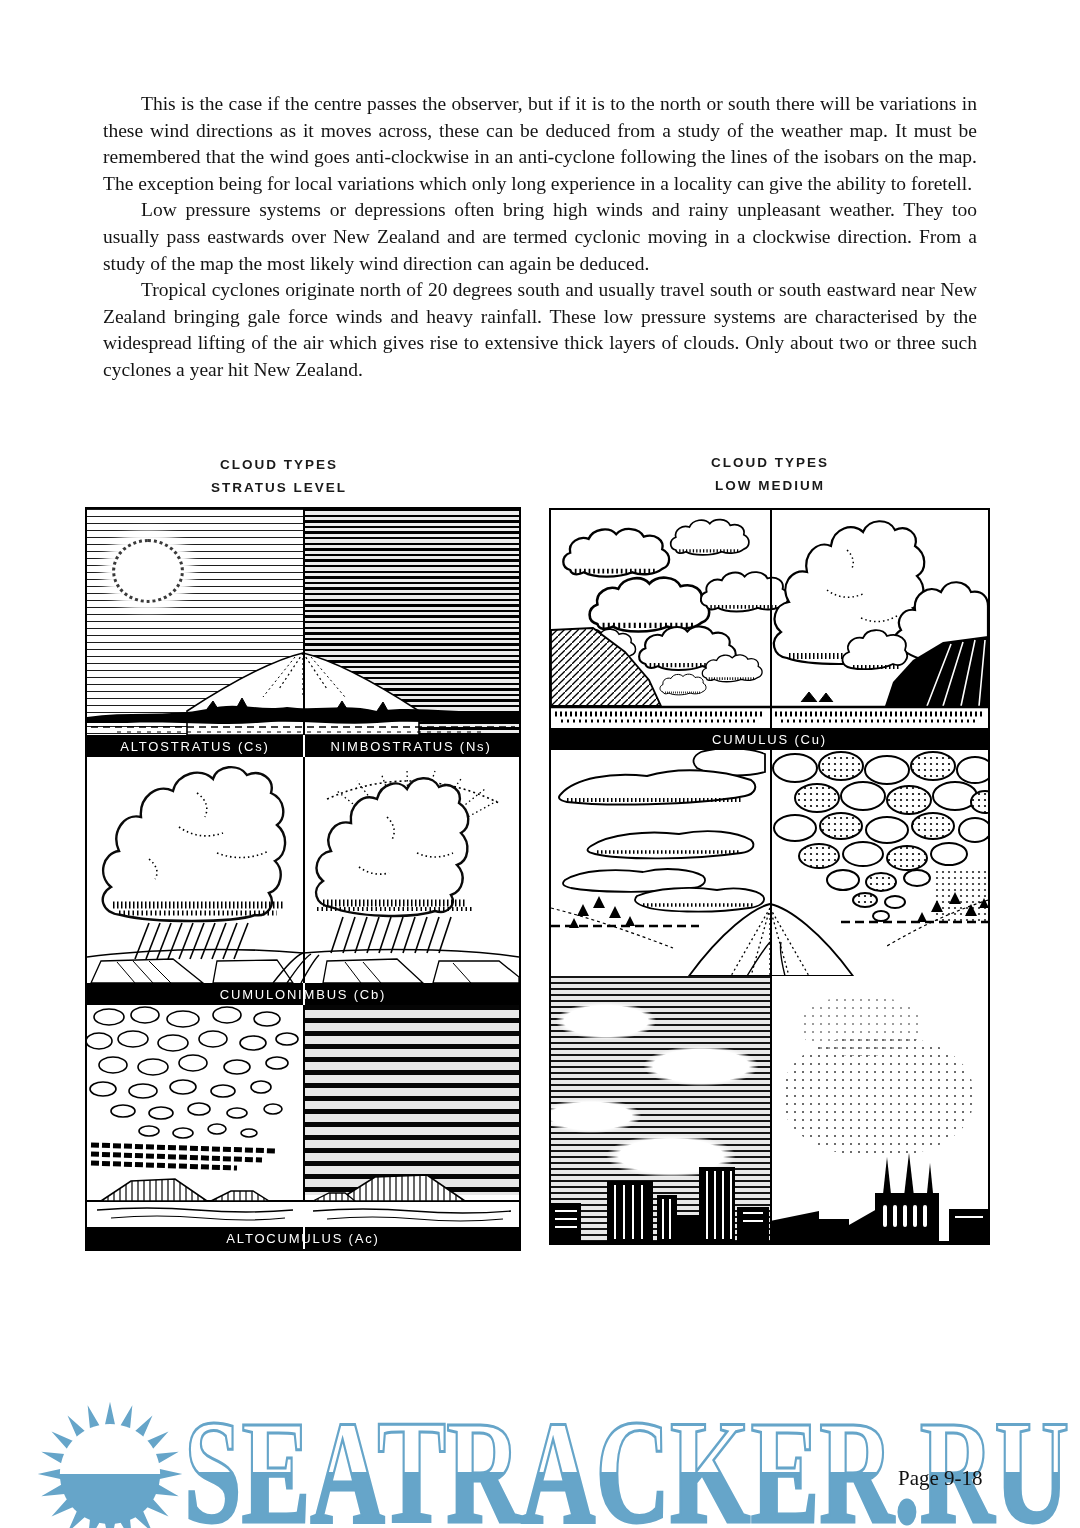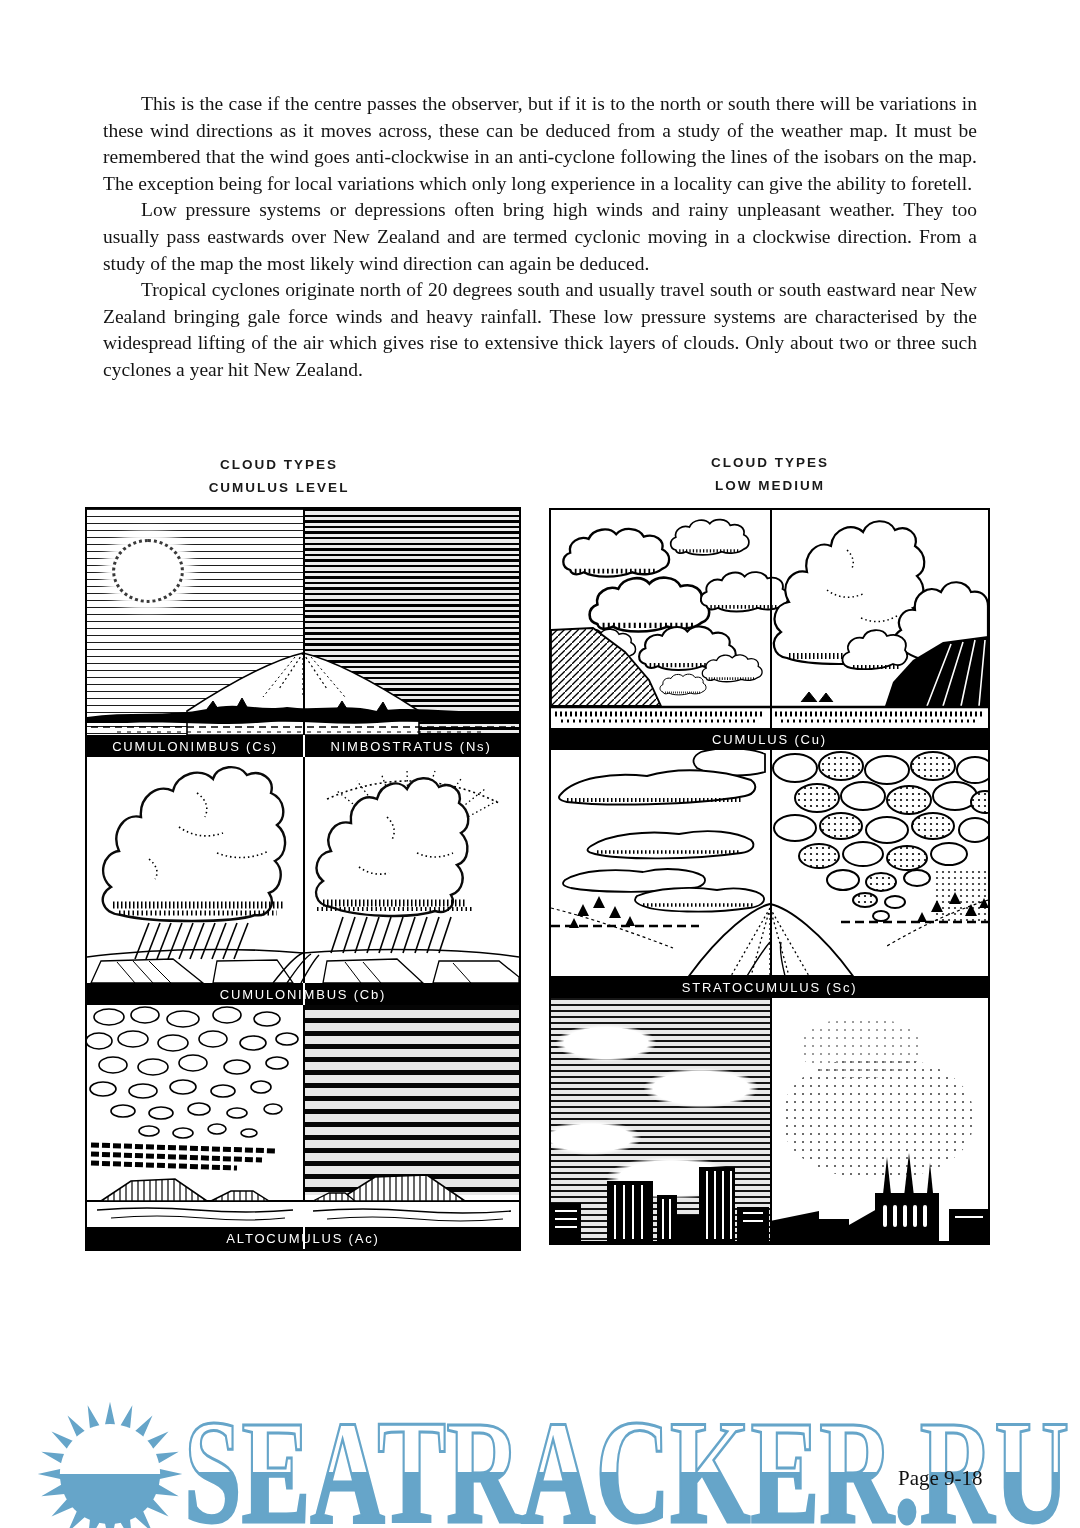--- a/index.html
+++ b/index.html
@@ -65,21 +65,21 @@
 <div id="page">
 
   <div class="bodytext">
     <p>This is the case if the centre passes the observer, but if it is to the north or south there will be variations in these wind directions as it moves across, these can be deduced from a study of the weather map. It must be remembered that the wind goes anti-clockwise in an anti-cyclone following the lines of the isobars on the map. The exception being for local variations which only long experience in a locality can give the ability to foretell.</p>
     <p>Low pressure systems or depressions often bring high winds and rainy unpleasant weather. They too usually pass eastwards over New Zealand and are termed cyclonic moving in a clockwise direction. From a study of the map the most likely wind direction can again be deduced.</p>
     <p>Tropical cyclones originate north of 20 degrees south and usually travel south or south eastward near New Zealand bringing gale force winds and heavy rainfall. These low pressure systems are characterised by the widespread lifting of the air which gives rise to extensive thick layers of clouds. Only about two or three such cyclones a year hit New Zealand.</p>
   </div>
 
   <div class="fig-caption" style="left:193px;top:453px;width:172px;">
     <div>CLOUD TYPES</div>
-    <div>CUMULUS LEVEL</div>
+    <div>STRATUS LEVEL</div>
   </div>
   <div class="fig-caption" style="left:684px;top:451px;width:172px;">
     <div>CLOUD TYPES</div>
     <div>LOW MEDIUM</div>
   </div>
 
   <div class="panel" style="left:85px;top:507px;width:436px;height:744px;">
 
     <div class="art" style="flex:0 0 226px;">
       <div class="sky-lines-light"></div>
@@ -92,21 +92,21 @@
         <path d="M216,26 L240,62" stroke="#000" stroke-width="1.2" stroke-dasharray="2 3" fill="none"></path>
         <path d="M208,30 L176,70 M224,30 L258,70" stroke="#000" stroke-width="1" stroke-dasharray="2 3" fill="none"></path>
         <path d="M0,90 C40,84 80,90 120,82 C150,74 170,84 200,80 C230,84 260,76 290,84 C330,78 380,88 432,84 L432,95 C380,99 330,92 290,96 C250,99 210,92 170,96 C130,99 90,94 40,96 L0,96 Z" fill="#000"></path>
         <path d="M120,82 l6,-8 5,8 M150,80 l5,-9 5,9 M250,82 l5,-8 5,8 M290,84 l6,-9 5,9" fill="#000" stroke="#000"></path>
         <path d="M4,100 H428" stroke="#000" stroke-width="1.4" stroke-dasharray="7 5" fill="none"></path>
         <path d="M30,105 H400" stroke="#000" stroke-width="1" stroke-dasharray="4 6" fill="none"></path>
       </svg>
       <div class="vdiv"></div>
     </div>
     <div class="bar split">
-      <span class="half lbl">CUMULONIMBUS (Cs)</span>
+      <span class="half lbl">ALTOSTRATUS (Cs)</span>
       <span class="bardiv"></span>
       <span class="half lbl">NIMBOSTRATUS (Ns)</span>
     </div>
 
     <div class="art" style="flex:0 0 226px;">
       <svg width="432" height="226" viewBox="0 0 432 226">
 
         <path d="M34,158 C14,156 10,138 24,130 C10,118 16,96 32,94 C24,76 36,56 54,60 C52,40 70,26 86,34 C90,16 114,10 126,22 C130,8 152,6 160,18 C174,12 188,22 184,36 C198,42 200,60 190,68 C202,78 200,98 188,104 C198,114 194,132 182,136 C190,148 180,160 168,158 C146,166 66,166 34,158 Z" fill="#fff" stroke="#0a0a0a" stroke-width="2.4"></path>
         <path d="M110,36 q14,10 8,24 M92,70 q20,14 44,6 M130,96 q26,10 52,-2 M62,102 q12,10 6,20" stroke="#000" stroke-width="1.6" stroke-dasharray="1.5 3" fill="none"></path>
         <path d="M26,148 H196" stroke="#000" stroke-width="7" stroke-dasharray="1.5 2.5" fill="none"></path>
@@ -341,23 +341,20 @@
         <path d="M196,226 Q212,200 219,192 M234,226 Q228,202 230,192" stroke="#000" stroke-width="1.4" fill="none"></path>
         <path d="M0,158 C40,168 80,182 122,198" stroke="#000" stroke-width="1.2" stroke-dasharray="3 3" fill="none"></path>
         <path d="M437,150 C400,162 370,176 336,196" stroke="#000" stroke-width="1.2" stroke-dasharray="3 3" fill="none"></path>
         <g fill="#000">
           <path d="M26,166 l6,-12 6,12 Z M42,158 l6,-12 6,12 Z M58,168 l6,-12 6,12 Z M18,178 l5,-10 5,10 Z M74,176 l5,-10 5,10 Z"></path>
           <path d="M380,162 l6,-12 6,12 Z M398,154 l6,-12 6,12 Z M414,166 l6,-12 6,12 Z M428,158 l5,-10 5,10 Z M366,172 l5,-10 5,10 Z"></path>
         </g>
       </svg>
       <div class="vdiv"></div>
     </div>
-    <div class="bar">
-      <span class="lbl">STRATOCUMULUS (Sc)</span>
-    </div>
 
     <div class="art" style="flex:1 1 auto;">
       <div class="st-lines"></div>
       <div class="st-speckle" style="left:232px;top:60px;width:190px;height:120px;"></div>
       <div class="st-speckle" style="left:250px;top:20px;width:120px;height:60px;opacity:.5;"></div>
       <svg class="overlay-svg" width="437" height="92" viewBox="0 0 437 92">
         <g fill="#000">
           <rect x="0" y="52" width="30" height="40"></rect>
           <rect x="56" y="30" width="46" height="62"></rect>
           <rect x="106" y="44" width="20" height="48"></rect>

